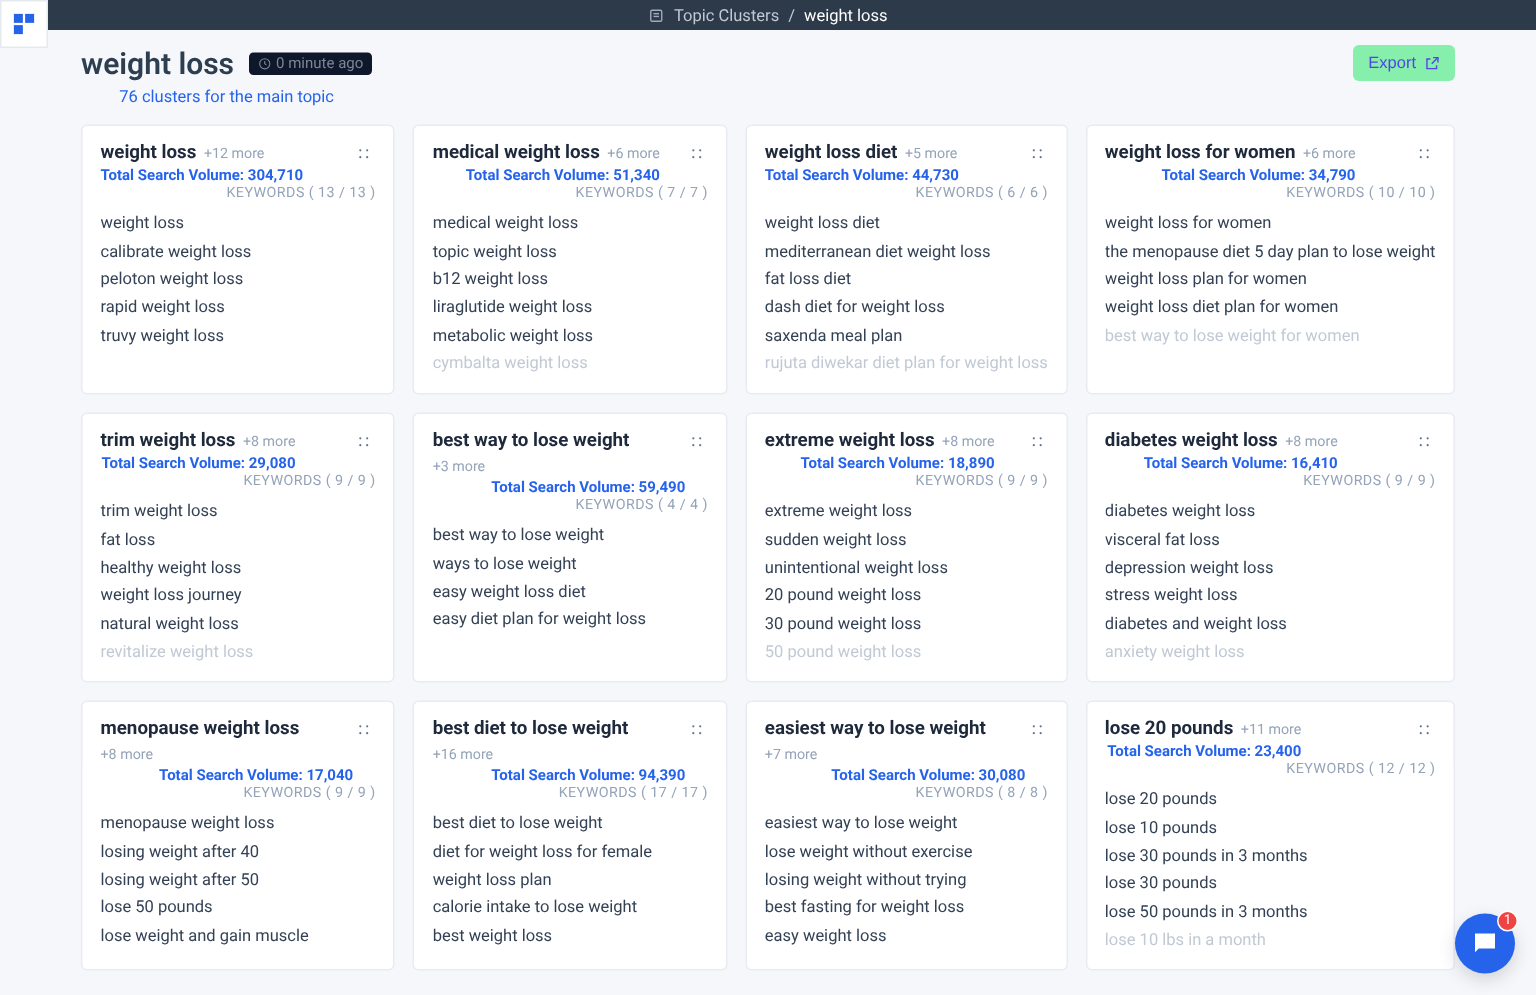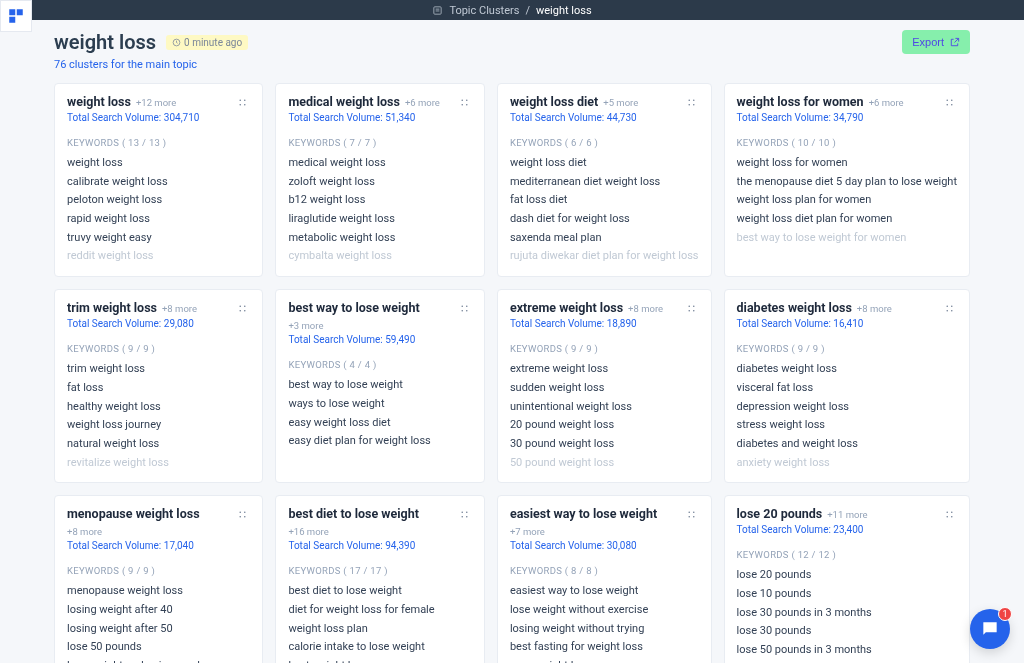--- a/index.html
+++ b/index.html
@@ -43,30 +43,30 @@
     .header {
       padding: 10px 54px 6px 54px;
       display: flex;
       justify-content: space-between;
       align-items: flex-start;
     }
     .header-left { display: flex; flex-direction: column; gap: 4px; }
     .title-row { display: flex; align-items: center; gap: 10px; }
     .page-title { font-size: 20px; font-weight: 600; color: #2c3e50; }
     .timestamp-badge {
-      background: #fef9c3;
+      background: #0f172a;
       color: #7a8699;
       font-size: 10px;
       padding: 2px 6px;
       border-radius: 3px;
       display: flex;
       align-items: center;
       gap: 3px;
     }
-    .subtitle { color: #2563eb; font-size: 11px; }
+    .subtitle { color: #2563eb; font-size: 11px; text-align: center; }
     .export-btn {
       background: #86efac;
       color: #4f46e5;
       border: none;
       padding: 6px 10px;
       border-radius: 4px;
       font-size: 11px;
       cursor: pointer;
       display: flex;
       align-items: center;
@@ -90,27 +90,27 @@
       justify-content: space-between;
       align-items: flex-start;
     }
     .card-title-row { display: flex; align-items: baseline; gap: 5px; flex-wrap: wrap; }
     .card-title { font-size: 12.5px; font-weight: 700; color: #1e293b; }
     .more-badge { font-size: 9.5px; color: #94a3b8; }
     .expand-btn {
       background: none; border: none; cursor: pointer; color: #64748b;
       padding: 2px;
     }
-    .volume { color: #2563eb; font-size: 10px; margin-top: 3px; font-weight: 400; }
+    .volume { color: #2563eb; font-size: 10px; margin-top: 3px; font-weight: 700; text-align: right; }
     .keywords-label {
       color: #94a3b8;
       font-size: 9.5px;
       letter-spacing: 0.3px;
-      margin-top: 14px;
       margin-bottom: 6px;
+      text-align: right;
     }
     .kw-list { list-style: none; }
     .kw-list li { font-size: 11px; color: #334155; line-height: 1.7; white-space: nowrap; overflow: hidden; text-overflow: ellipsis; }
     .kw-list li.faded { color: #c0c9d4; }
     .chat-widget {
       position: fixed;
       bottom: 14px;
       right: 14px;
       width: 40px;
       height: 40px;
@@ -202,22 +202,21 @@
             <circle cx="7" cy="17" r="1.6"></circle>
             <circle cx="17" cy="17" r="1.6"></circle>
           </svg></button>
     </div>
     <div class="keywords-label">KEYWORDS  ( 13 / 13 )</div>
     <ul class="kw-list">
       <li>weight loss</li>
         <li>calibrate weight loss</li>
         <li>peloton weight loss</li>
         <li>rapid weight loss</li>
-        <li>truvy weight easy</li>
-      <li class="faded">reddit weight loss</li>
+        <li>truvy weight loss</li>
     </ul>
   </div>
     <div class="card">
     <div class="card-head">
       <div>
         <div class="card-title-row">
           <span class="card-title">medical weight loss</span>
           <span class="more-badge">+6 more</span>
         </div>
         <div class="volume">Total Search Volume: 51,340</div>
@@ -225,21 +224,21 @@
       <button class="expand-btn"><svg class="dots-icon" viewBox="0 0 24 24" fill="#64748b">
             <circle cx="7" cy="7" r="1.6"></circle>
             <circle cx="17" cy="7" r="1.6"></circle>
             <circle cx="7" cy="17" r="1.6"></circle>
             <circle cx="17" cy="17" r="1.6"></circle>
           </svg></button>
     </div>
     <div class="keywords-label">KEYWORDS  ( 7 / 7 )</div>
     <ul class="kw-list">
       <li>medical weight loss</li>
-        <li>zoloft weight loss</li>
+        <li>topic weight loss</li>
         <li>b12 weight loss</li>
         <li>liraglutide weight loss</li>
         <li>metabolic weight loss</li>
       <li class="faded">cymbalta weight loss</li>
     </ul>
   </div>
     <div class="card">
     <div class="card-head">
       <div>
         <div class="card-title-row">

